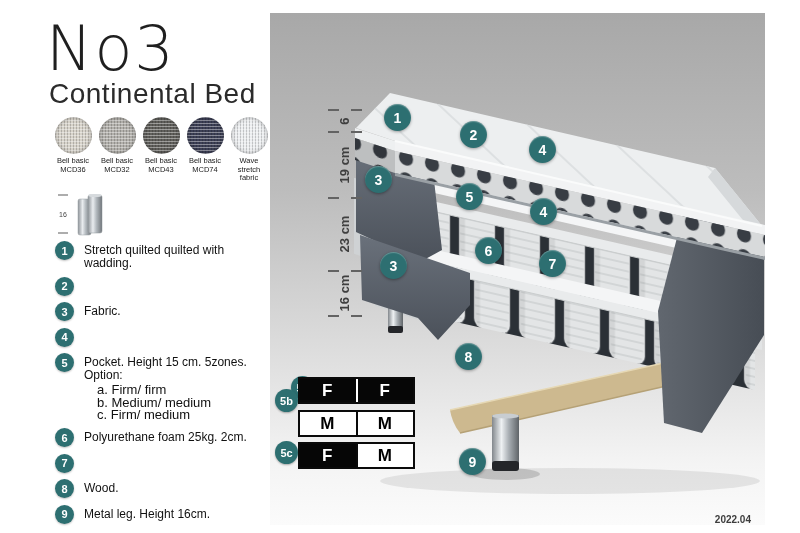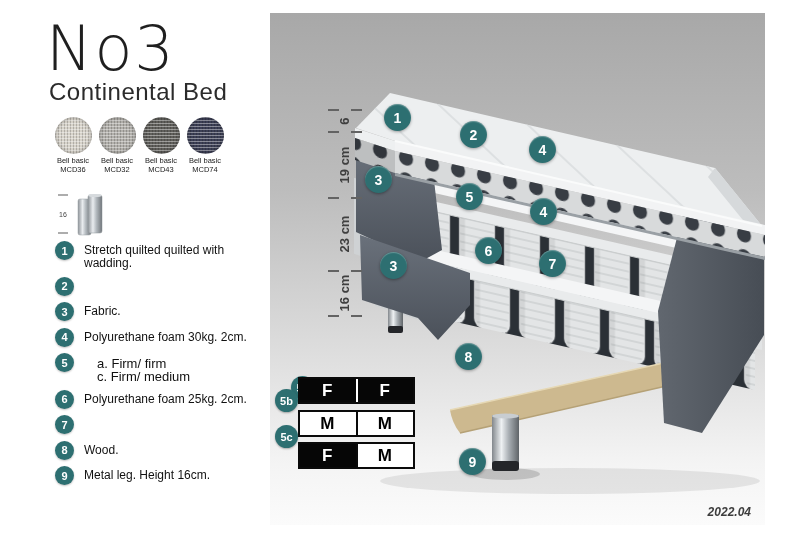--- a/index.html
+++ b/index.html
@@ -7,21 +7,21 @@
     width:800px;height:533px;position:relative;overflow:hidden;
     background:#ffffff;font-family:"Liberation Sans",sans-serif;
     -webkit-font-smoothing:antialiased;
   }
   
   .title{
     position:absolute;left:46px;top:12px;font-size:62px;font-weight:200;
     color:#1f1f1f;letter-spacing:2px;font-family:"DejaVu Sans",sans-serif;
   }
   .subtitle{
-    position:absolute;left:49px;top:78px;font-size:24px;font-weight:300;
+    position:absolute;left:49px;top:78px;font-size:28px;font-weight:300;
     color:#2b2b2b;letter-spacing:0.5px;
   }
   .swatches{position:absolute;left:52px;top:117px;width:218px;display:flex;gap:2px;}
   .swatch{width:42px;text-align:center;}
   .swatch .dot{
     width:37px;height:37px;border-radius:50%;margin:0 auto 3px;
     box-shadow:inset 0 0 4px rgba(0,0,0,.35);
     background-image:
       repeating-linear-gradient(0deg, rgba(255,255,255,.40) 0 1px, rgba(0,0,0,0) 1px 3px),
       repeating-linear-gradient(90deg, rgba(0,0,0,.18) 0 1px, rgba(0,0,0,0) 1px 3px);
@@ -73,21 +73,21 @@
   }
   .fcell{
     flex:1;display:flex;align-items:center;justify-content:center;
     font-size:17px;font-weight:700;letter-spacing:1px;
   }
   .fcell.dark{background:#060606;color:#fff;}
   .fcell.light{background:#fff;color:#000;}
   .fcell + .fcell{border-left:2px solid #0a0a0a;}
   .frow-a .fcell + .fcell{border-left-color:#ffffff;}
   .version{
-    position:absolute;right:14px;bottom:6px;font-size:12px;font-weight:600;color:#3d3d3d;font-style:italic;
+    position:absolute;right:14px;bottom:0;font-size:10px;font-weight:600;color:#3d3d3d;
   }
 </style>
 </head>
 <body>
 
 <div class="title">No3</div>
 <div class="subtitle">Continental Bed</div>
 
 <div class="swatches">
   <div class="swatch sw0">
@@ -102,20 +102,25 @@
   </div>
   <div class="swatch sw2">
     <div class="dot"></div>
     <div class="swcap"><span>Bell basic</span><br>
     <span>MCD43</span></div>
   </div>
   <div class="swatch sw3">
     <div class="dot"></div>
     <div class="swcap"><span>Bell basic</span><br>
     <span>MCD74</span></div>
+  </div>
+  <div class="swatch sw4">
+    <div class="dot"></div>
+    <div class="swcap"><span>Wave</span><br>
+    <span>stretch fabric</span></div>
   </div>
 </div>
 
 <div class="legthumb">
   <svg width="74" height="54" viewBox="0 0 74 54">
     <defs>
       <linearGradient id="legMini" x1="0" y1="0" x2="1" y2="0">
         <stop offset="0" stop-color="#8f9499"></stop>
           <stop offset="0.35" stop-color="#e9ecef"></stop>
         <stop offset="0.6" stop-color="#b3b9be"></stop>
@@ -138,27 +143,28 @@
   </div>
   <div class="mat">
     <div class="num">2</div>
   </div>
   <div class="mat">
     <div class="num">3</div>
     <div class="txt">Fabric.</div>
   </div>
   <div class="mat">
     <div class="num">4</div>
-    <div class="txt">Polyurethane foam 30kg. 2cm.</div>
   </div>
   <div class="mat">
     <div class="num">5</div>
     <div class="txt">
+      <span>Pocket. Height 15 cm. 5zones. Option:</span>
       <div class="opts">
         <div>a. Firm/ firm</div>
+        <div>b. Medium/ medium</div>
         <div>c. Firm/ medium</div>
       </div>
     </div>
   </div>
   <div class="mat">
     <div class="num">6</div>
     <div class="txt">Polyurethane foam 25kg. 2cm.</div>
   </div>
   <div class="mat">
     <div class="num">7</div>
@@ -335,21 +341,21 @@
     <div class="fcirc" style="left:21px;top:363px">5a</div>
     <div class="fbox frow-a" style="top:364px">
       <div class="fcell dark">F</div>
       <div class="fcell dark">F</div>
     </div>
     <div class="fcirc" style="left:5px;top:376px">5b</div>
     <div class="fbox frow-b" style="top:397px">
       <div class="fcell light">M</div>
       <div class="fcell light">M</div>
     </div>
-    <div class="fcirc" style="left:5px;top:412px">5c</div>
+    <div class="fcirc" style="left:5px;top:428px">5c</div>
     <div class="fbox frow-c" style="top:429px">
       <div class="fcell dark">F</div>
       <div class="fcell light">M</div>
     </div>
   </div>
 
   <div class="version">2022.04</div>
 </div>
 
 </body></html>

